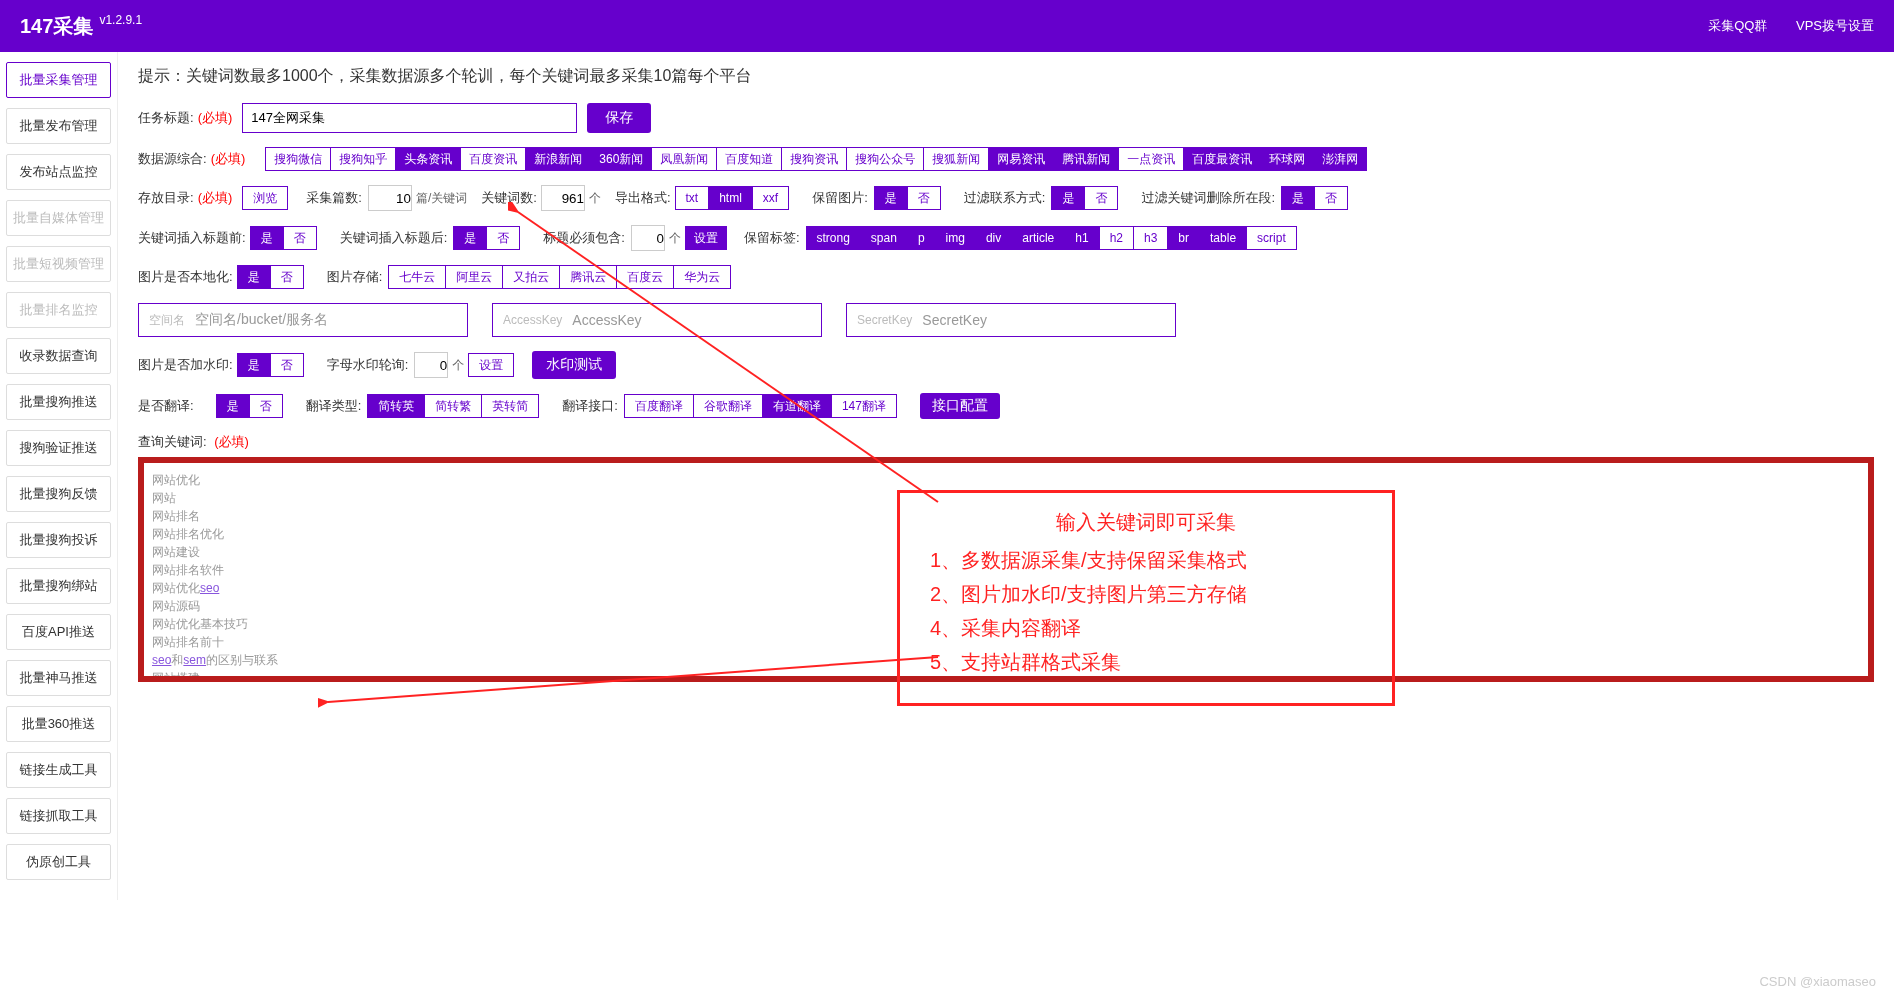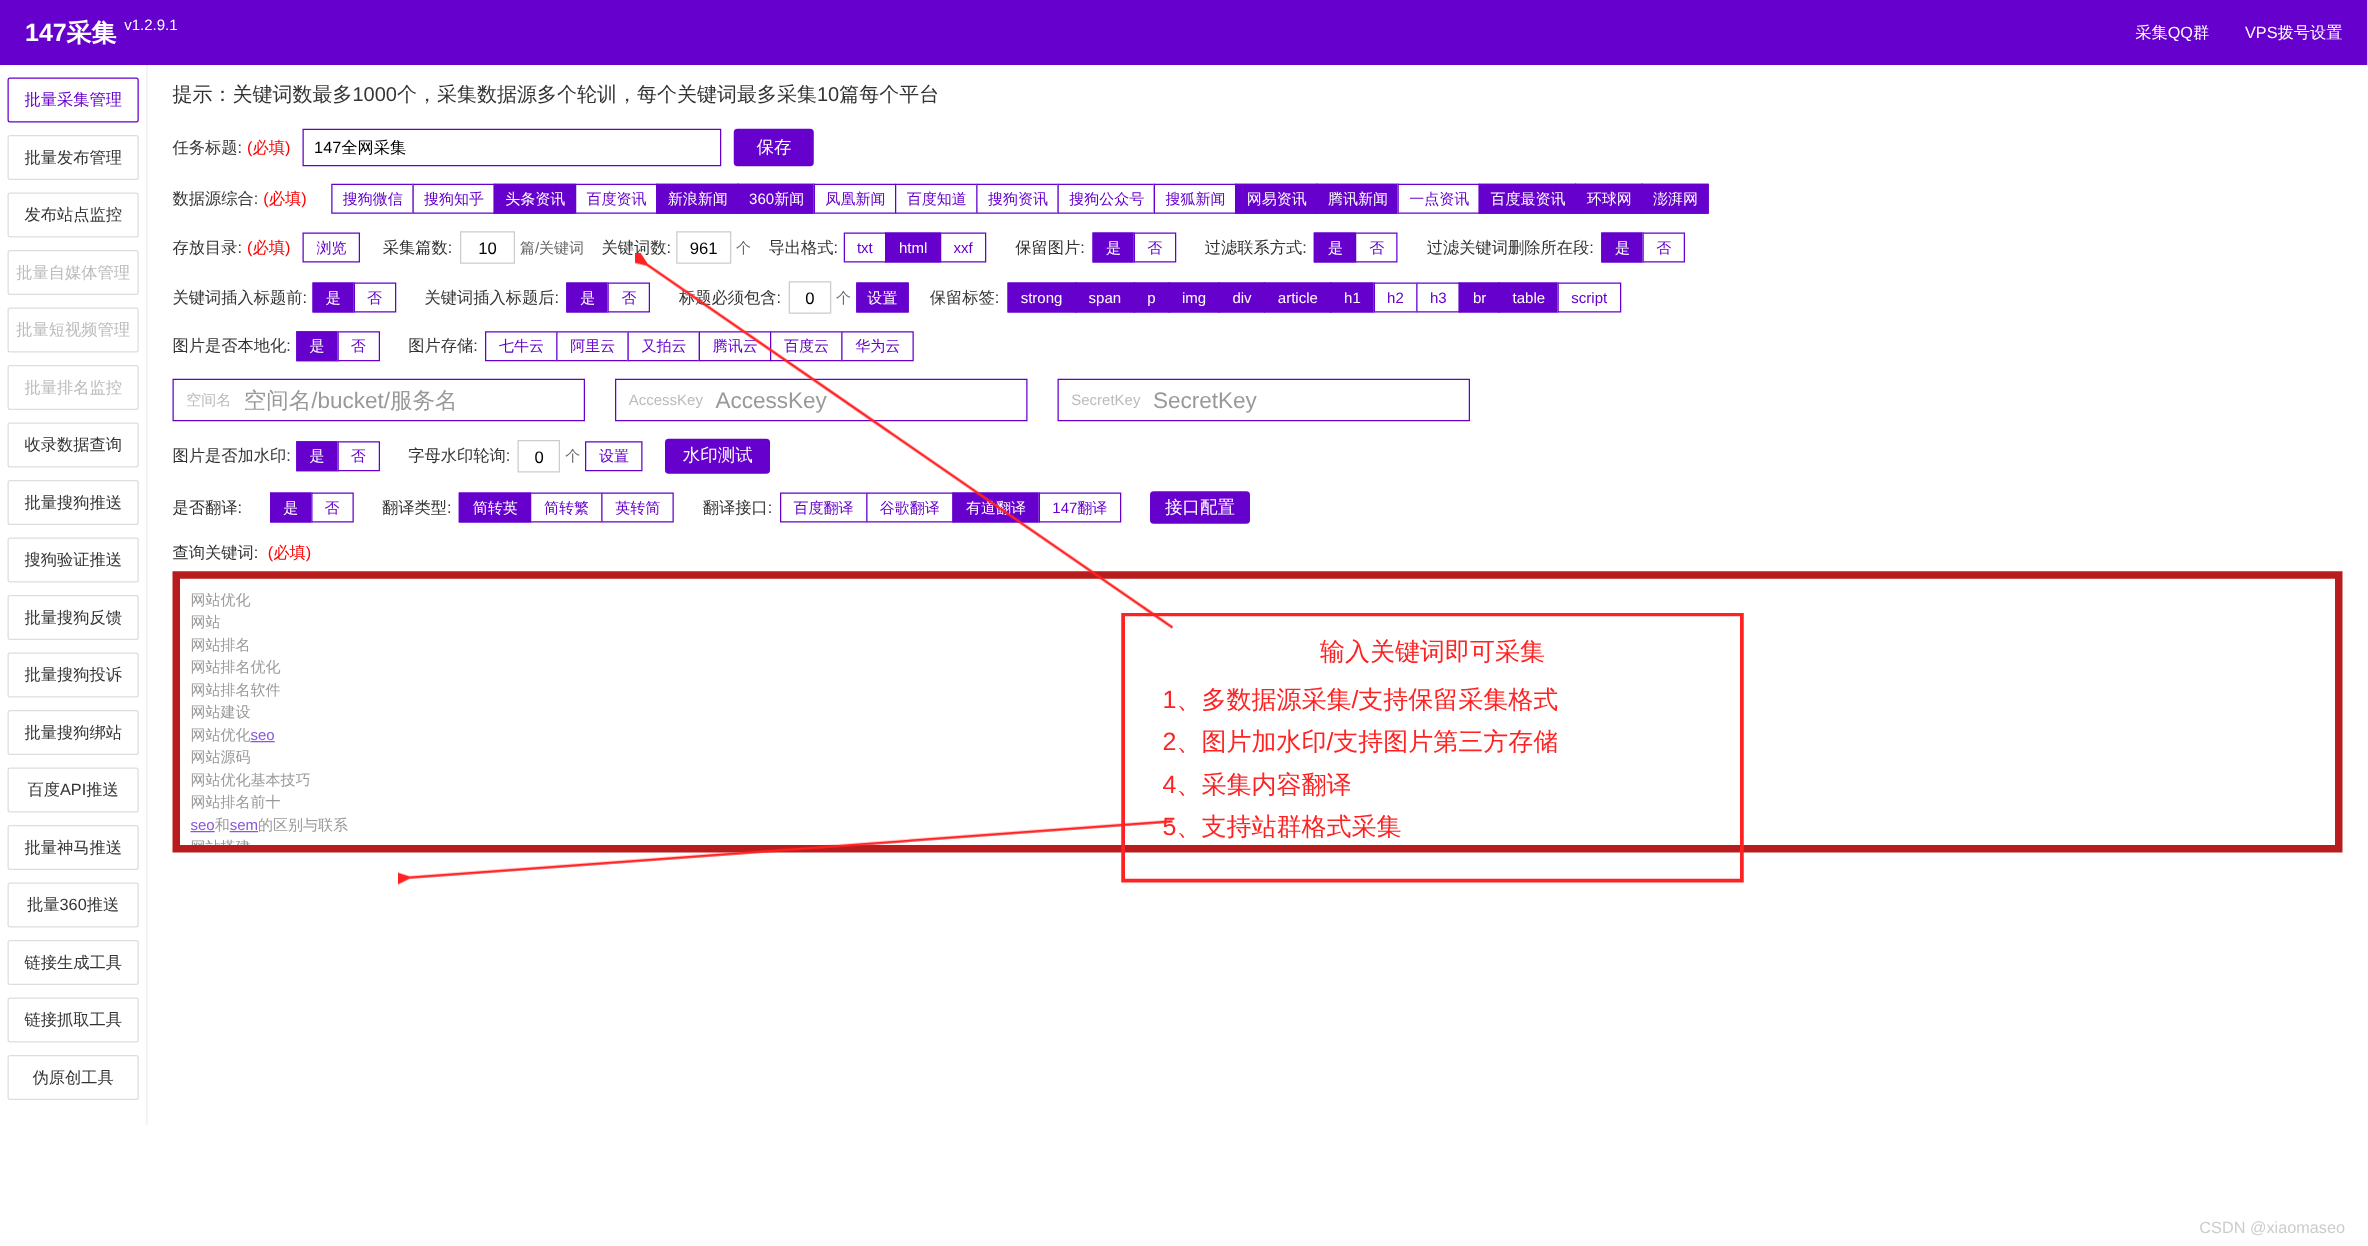--- a/index.html
+++ b/index.html
@@ -14,32 +14,32 @@
   .sidebar-item { display: block; width: 100%; text-align: center; border: 1px solid #ddd; padding: 8px 0; margin-bottom: 10px; font-size: 13px; cursor: pointer; background: #fff; border-radius: 2px; }
   .sidebar-item.active { color: #6600cc; border-color: #6600cc; }
   .sidebar-item.disabled { color: #bbb; }
   .main { flex: 1; padding: 14px 20px; position: relative; }
   .tip { font-size: 16px; color: #333; margin-bottom: 16px; }
   .row { display: flex; align-items: center; margin-bottom: 14px; flex-wrap: wrap; }
   .label { color: #333; margin-right: 4px; white-space: nowrap; }
   .req { color: red; margin-right: 10px; }
   .text-input { border: 1px solid #6600cc; height: 30px; padding: 0 8px; font-size: 13px; margin-right: 10px; }
   .text-input.wide { width: 335px; }
-  .num-input { border: 1px solid #ccc; height: 26px; width: 44px; text-align: center; margin-right: 4px; }
+  .num-input { border: 1px solid #ccc; height: 26px; width: 44px; text-align: right; margin-right: 4px; }
   .btn-purple { background: #6600cc; color: #fff; border: none; height: 30px; padding: 0 18px; font-size: 14px; cursor: pointer; border-radius: 3px; }
   .tag-group { display: flex; flex-wrap: wrap; gap: 0; margin-left: 10px; }
   .tag { display: inline-flex; align-items: center; justify-content: center; height: 24px; padding: 0 8px; border: 1px solid #6600cc; font-size: 12px; cursor: pointer; margin-right: -1px; }
   .tag.on { background: #6600cc; color: #fff; }
   .tag.off { background: #fff; color: #6600cc; }
   .btn-small { border: 1px solid #6600cc; color: #6600cc; background: #fff; height: 24px; padding: 0 10px; font-size: 12px; cursor: pointer; }
   .unit { margin-right: 14px; color: #666; font-size: 12px; }
   .sub-label { color: #333; margin-left: 18px; margin-right: 6px; white-space: nowrap; }
   .cloud-input { border: 1px solid #6600cc; height: 34px; width: 330px; margin-right: 24px; display: flex; align-items: center; padding: 0 10px; }
   .cloud-prefix { color: #bbb; font-size: 12px; margin-right: 10px; }
-  .cloud-val { color: #999; font-size: 18px; }
+  .cloud-val { color: #999; font-size: 14px; }
   .kw-section { margin-top: 8px; }
   .kw-box { border: 6px solid #b91c1c; width: 100%; height: 225px; padding: 8px; margin-top: 6px; overflow: auto; font-size: 12px; color: #999; line-height: 1.5; resize: none; font-family: Liberation Sans, sans-serif; }
   .kw-box .u { text-decoration: underline; color: #8855dd; }
   .overlay-box { position: absolute; border: 3px solid #ff2222; color: #ff2222; font-size: 20px; padding: 12px 30px; top: 438px; left: 779px; width: 498px; height: 216px; background: transparent; line-height: 1.7; z-index: 10; }
   .overlay-box .t { text-align: center; margin-bottom: 4px; }
   .arrow { position: absolute; pointer-events: none; z-index: 5; }
   .watermark { position: fixed; right: 18px; bottom: 8px; color: #ccc; font-size: 13px; }
   .yn { display: inline-flex; margin-right: 6px; }
   .yn .tag { padding: 0 10px; }
   .gap { display:inline-block; width: 18px; }
@@ -250,22 +250,22 @@
     </div>
 
     <div class="kw-section">
       <span class="label">查询关键词:</span>
       <span class="req">(必填)</span>
       <div class="kw-box" id="kwbox">
           <div>网站优化</div>
           <div>网站</div>
           <div>网站排名</div>
           <div>网站排名优化</div>
+          <div>网站建设</div>
           <div>网站排名软件</div>
-          <div>网站建设</div>
           <div>网站优化<span class="u">seo</span></div>
           <div>网站源码</div>
           <div>网站优化基本技巧</div>
           <div>网站排名前十</div>
           <div><span class="u">seo</span>和<span class="u">sem</span>的区别与联系</div>
           <div>网站搭建</div>
         </div>
     </div>
 
     <div class="overlay-box">

